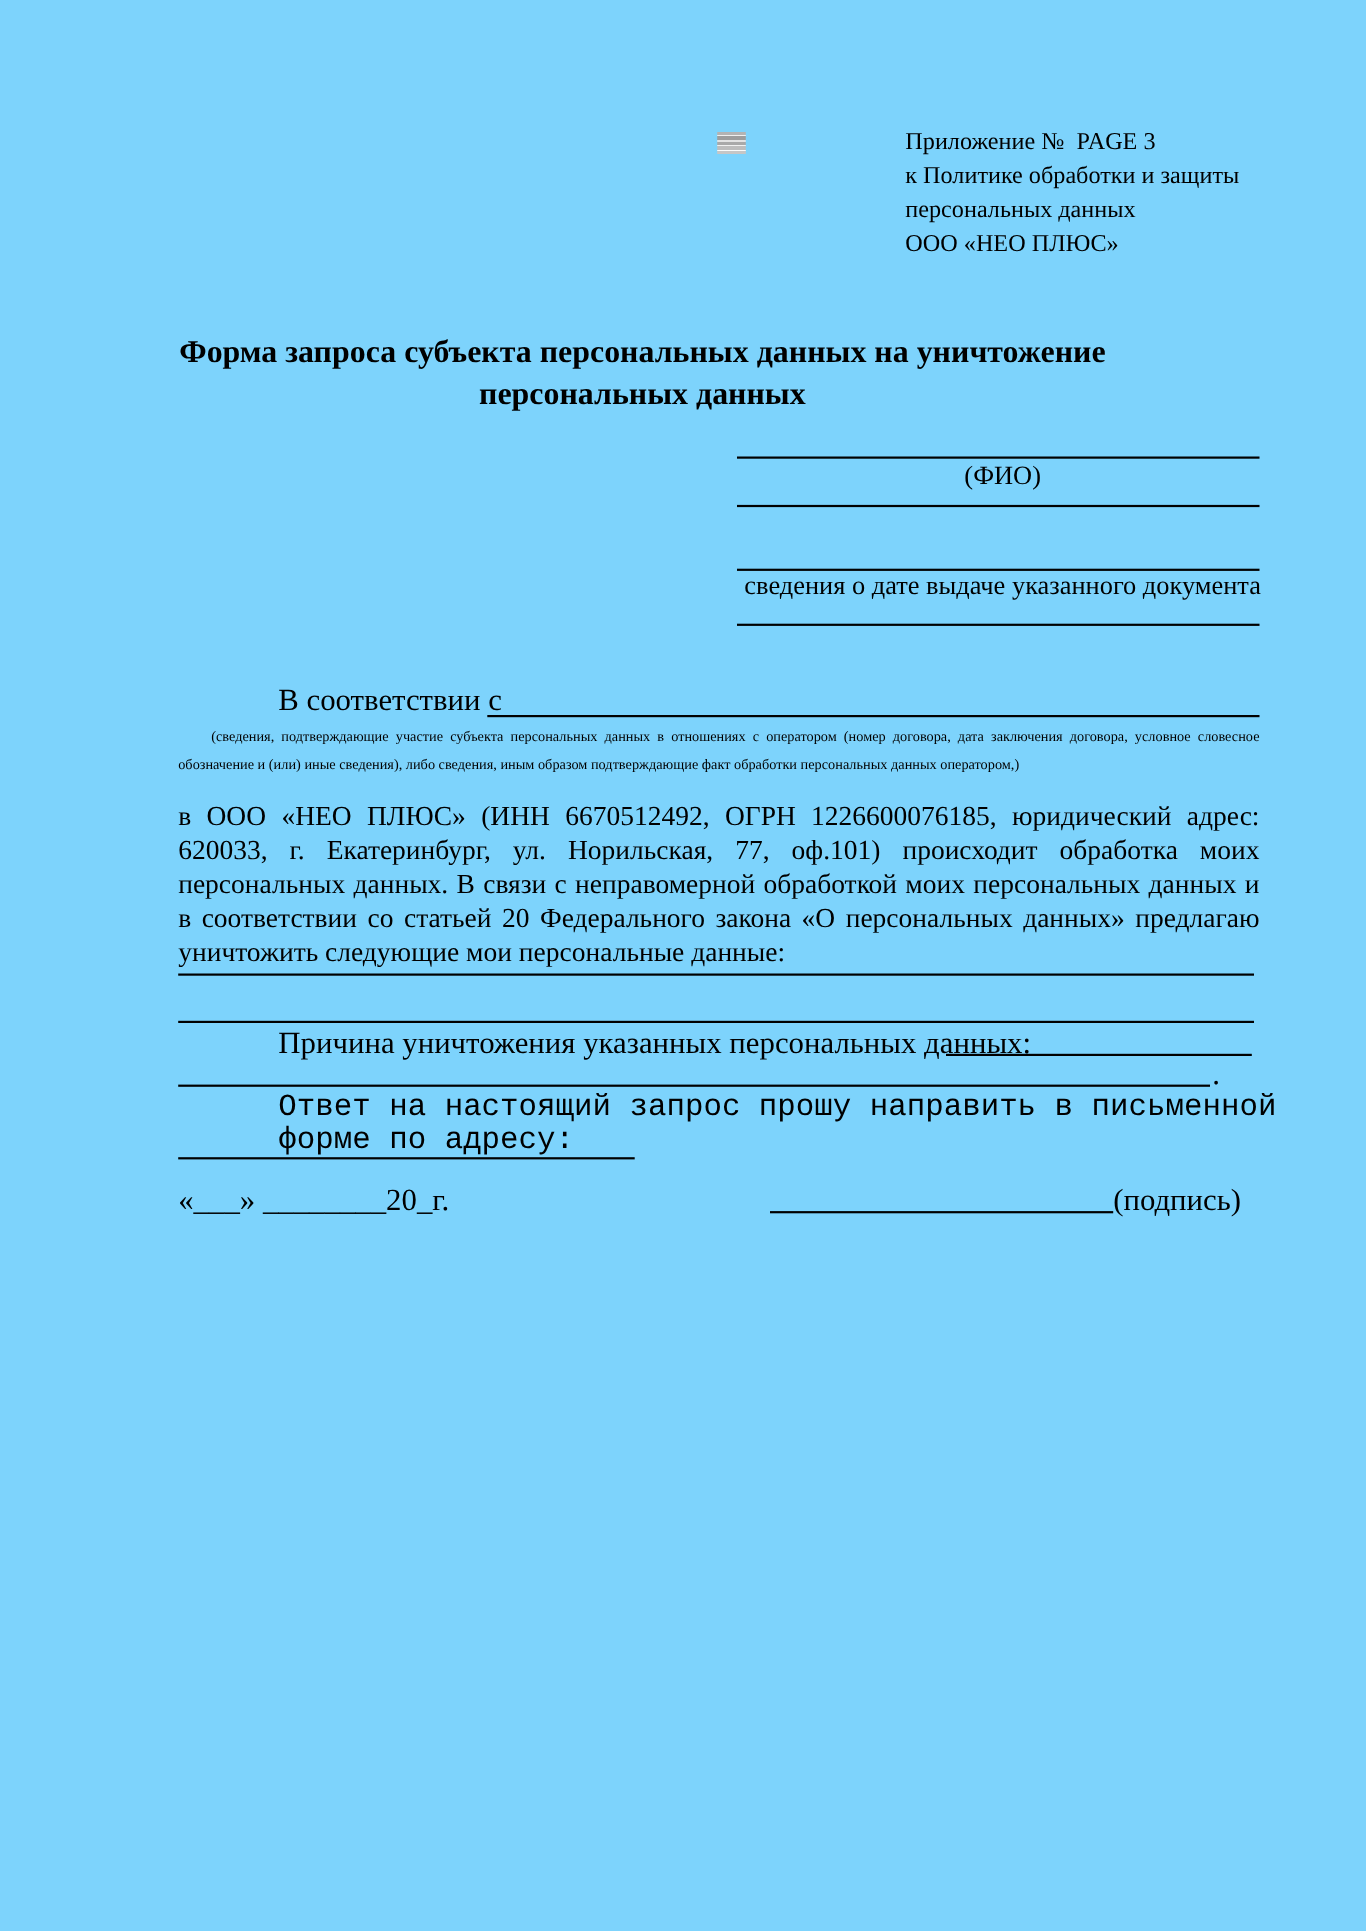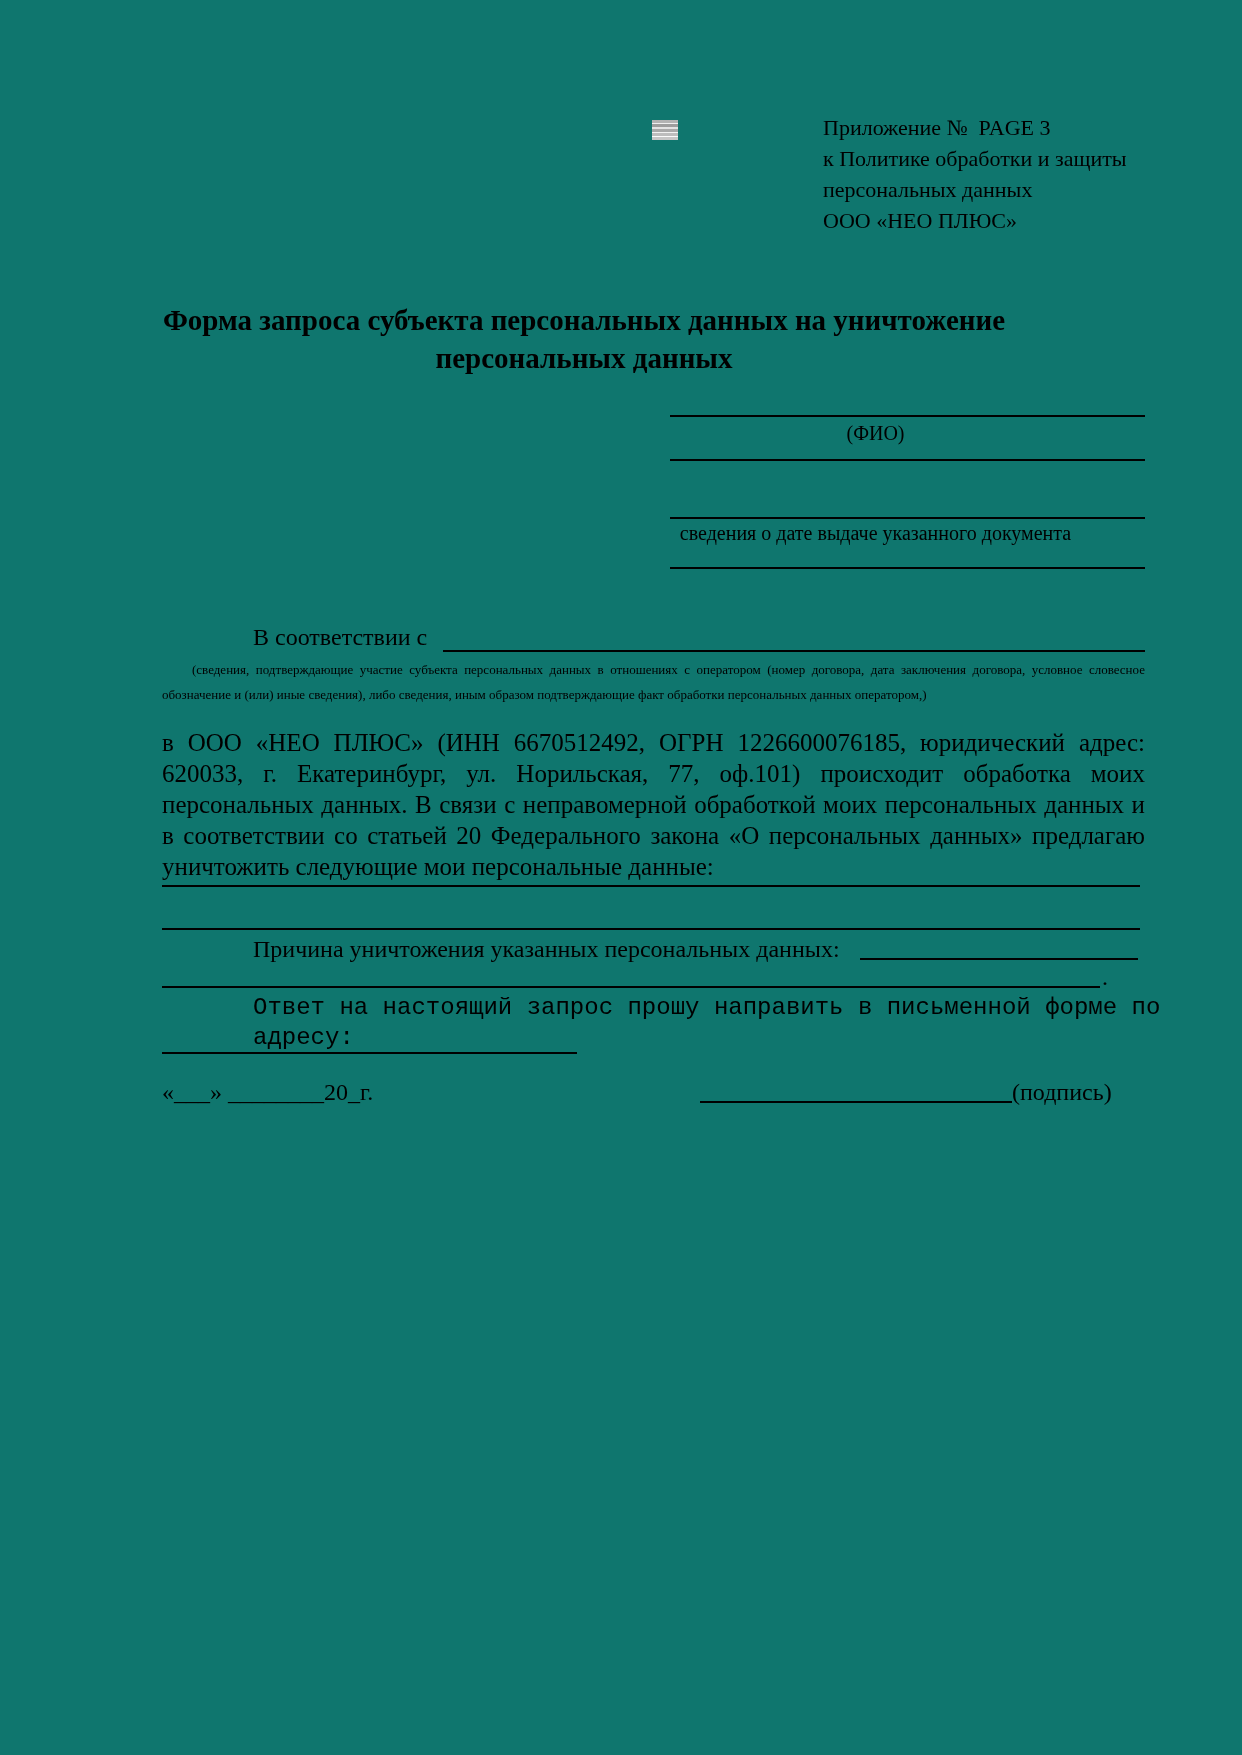--- a/index.html
+++ b/index.html
@@ -1,31 +1,31 @@
 <!DOCTYPE html>
 <html><head>
 <meta charset="utf-8">
 <style>
   html,body { margin:0; padding:0; background:#fff; }
   .page {
-    position:relative; width:1242px; height:1755px; background:#0f766e;
+    position:relative; width:1242px; height:1755px; background:#7dd3fc;
     font-family:"Liberation Serif","DejaVu Serif",serif; color:#000;
     overflow:hidden;
   }
   .abs { position:absolute; white-space:pre-wrap; }
   .rule { position:absolute; height:0; border-top:2px solid #000; }
   .hdr-block { position:absolute; left:823px; top:112px; width:330px;
     font-size:22px; line-height:31px; }
   .hdr-block div { white-space:pre-wrap; }
   .title-block { position:absolute; left:160px; top:301px; width:848px;
     text-align:center; font-weight:bold; font-size:29px; line-height:38px; }
   .addressee { position:absolute; left:595px; top:374px; font-size:27px; }
-  .caption { position:absolute; left:608px; width:535px; text-align:center;
-    font-size:20px; line-height:24px; }
-  .body-txt { font-size:24px; line-height:30px; }
+  .caption { position:absolute; left:644px; width:535px; text-align:center;
+    font-size:24px; line-height:24px; }
+  .body-txt { font-size:28px; line-height:30px; }
   .note {
     position:absolute; left:162px; top:657px; width:983px;
     font-size:13px; line-height:25px; text-align:justify; text-indent:30px;
   }
   .para {
     position:absolute; left:162px; top:727px; width:983px;
     font-size:25px; line-height:31px; text-align:justify;
   }
   .stamp {
     position:absolute; left:652px; top:120px; width:26px; height:20px;

